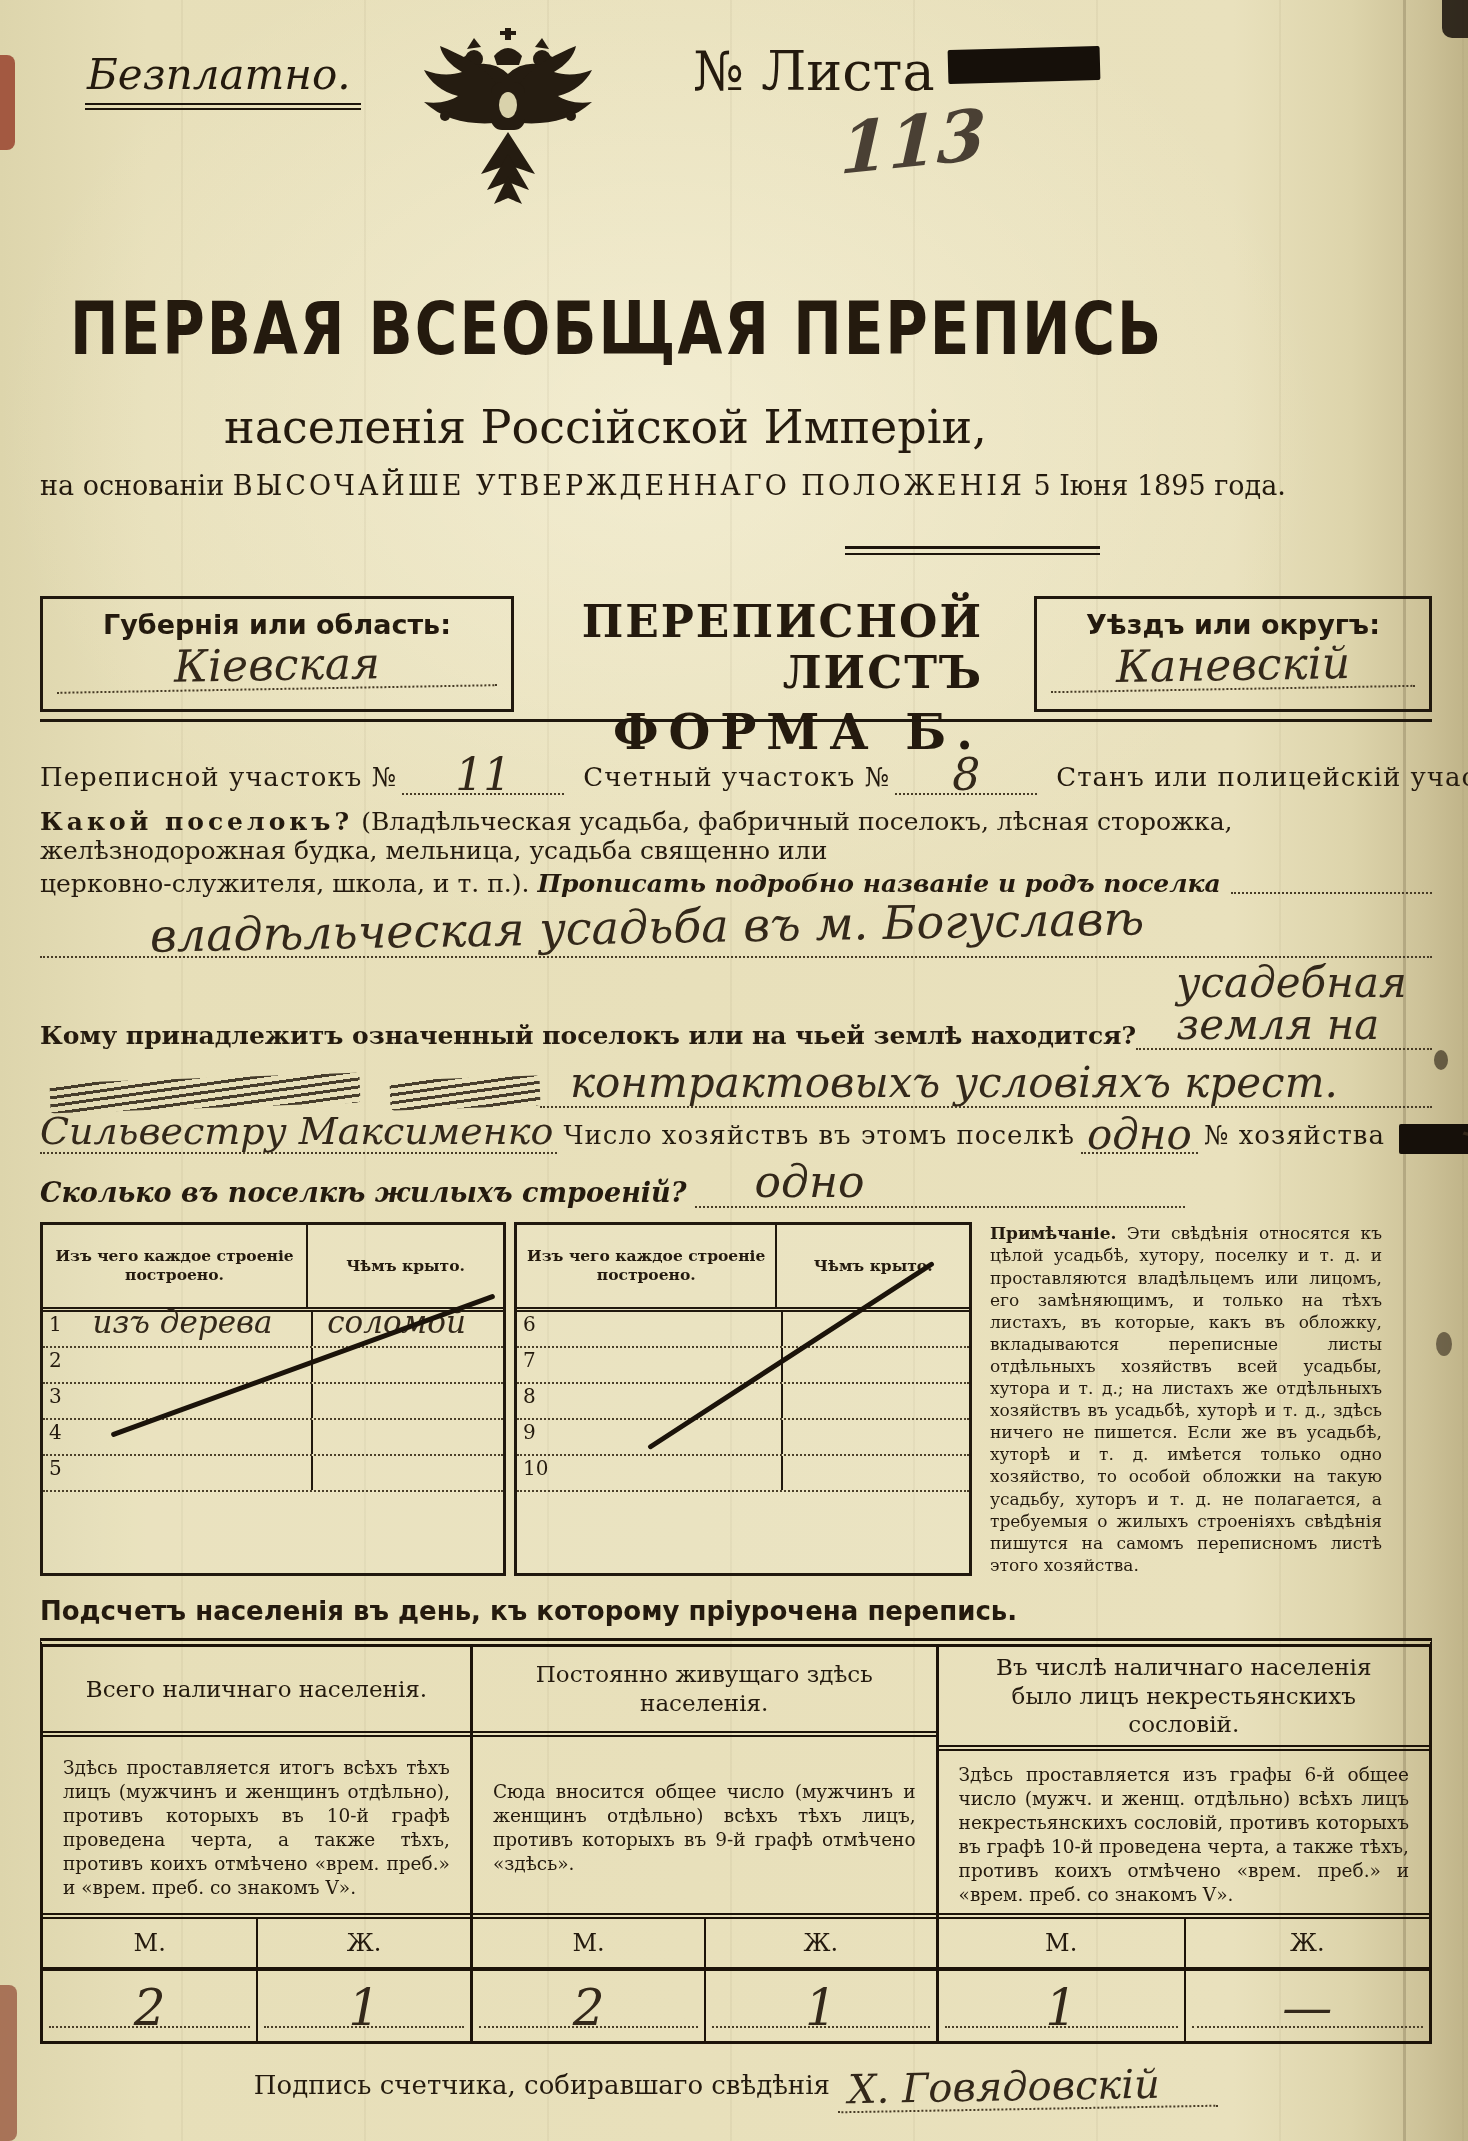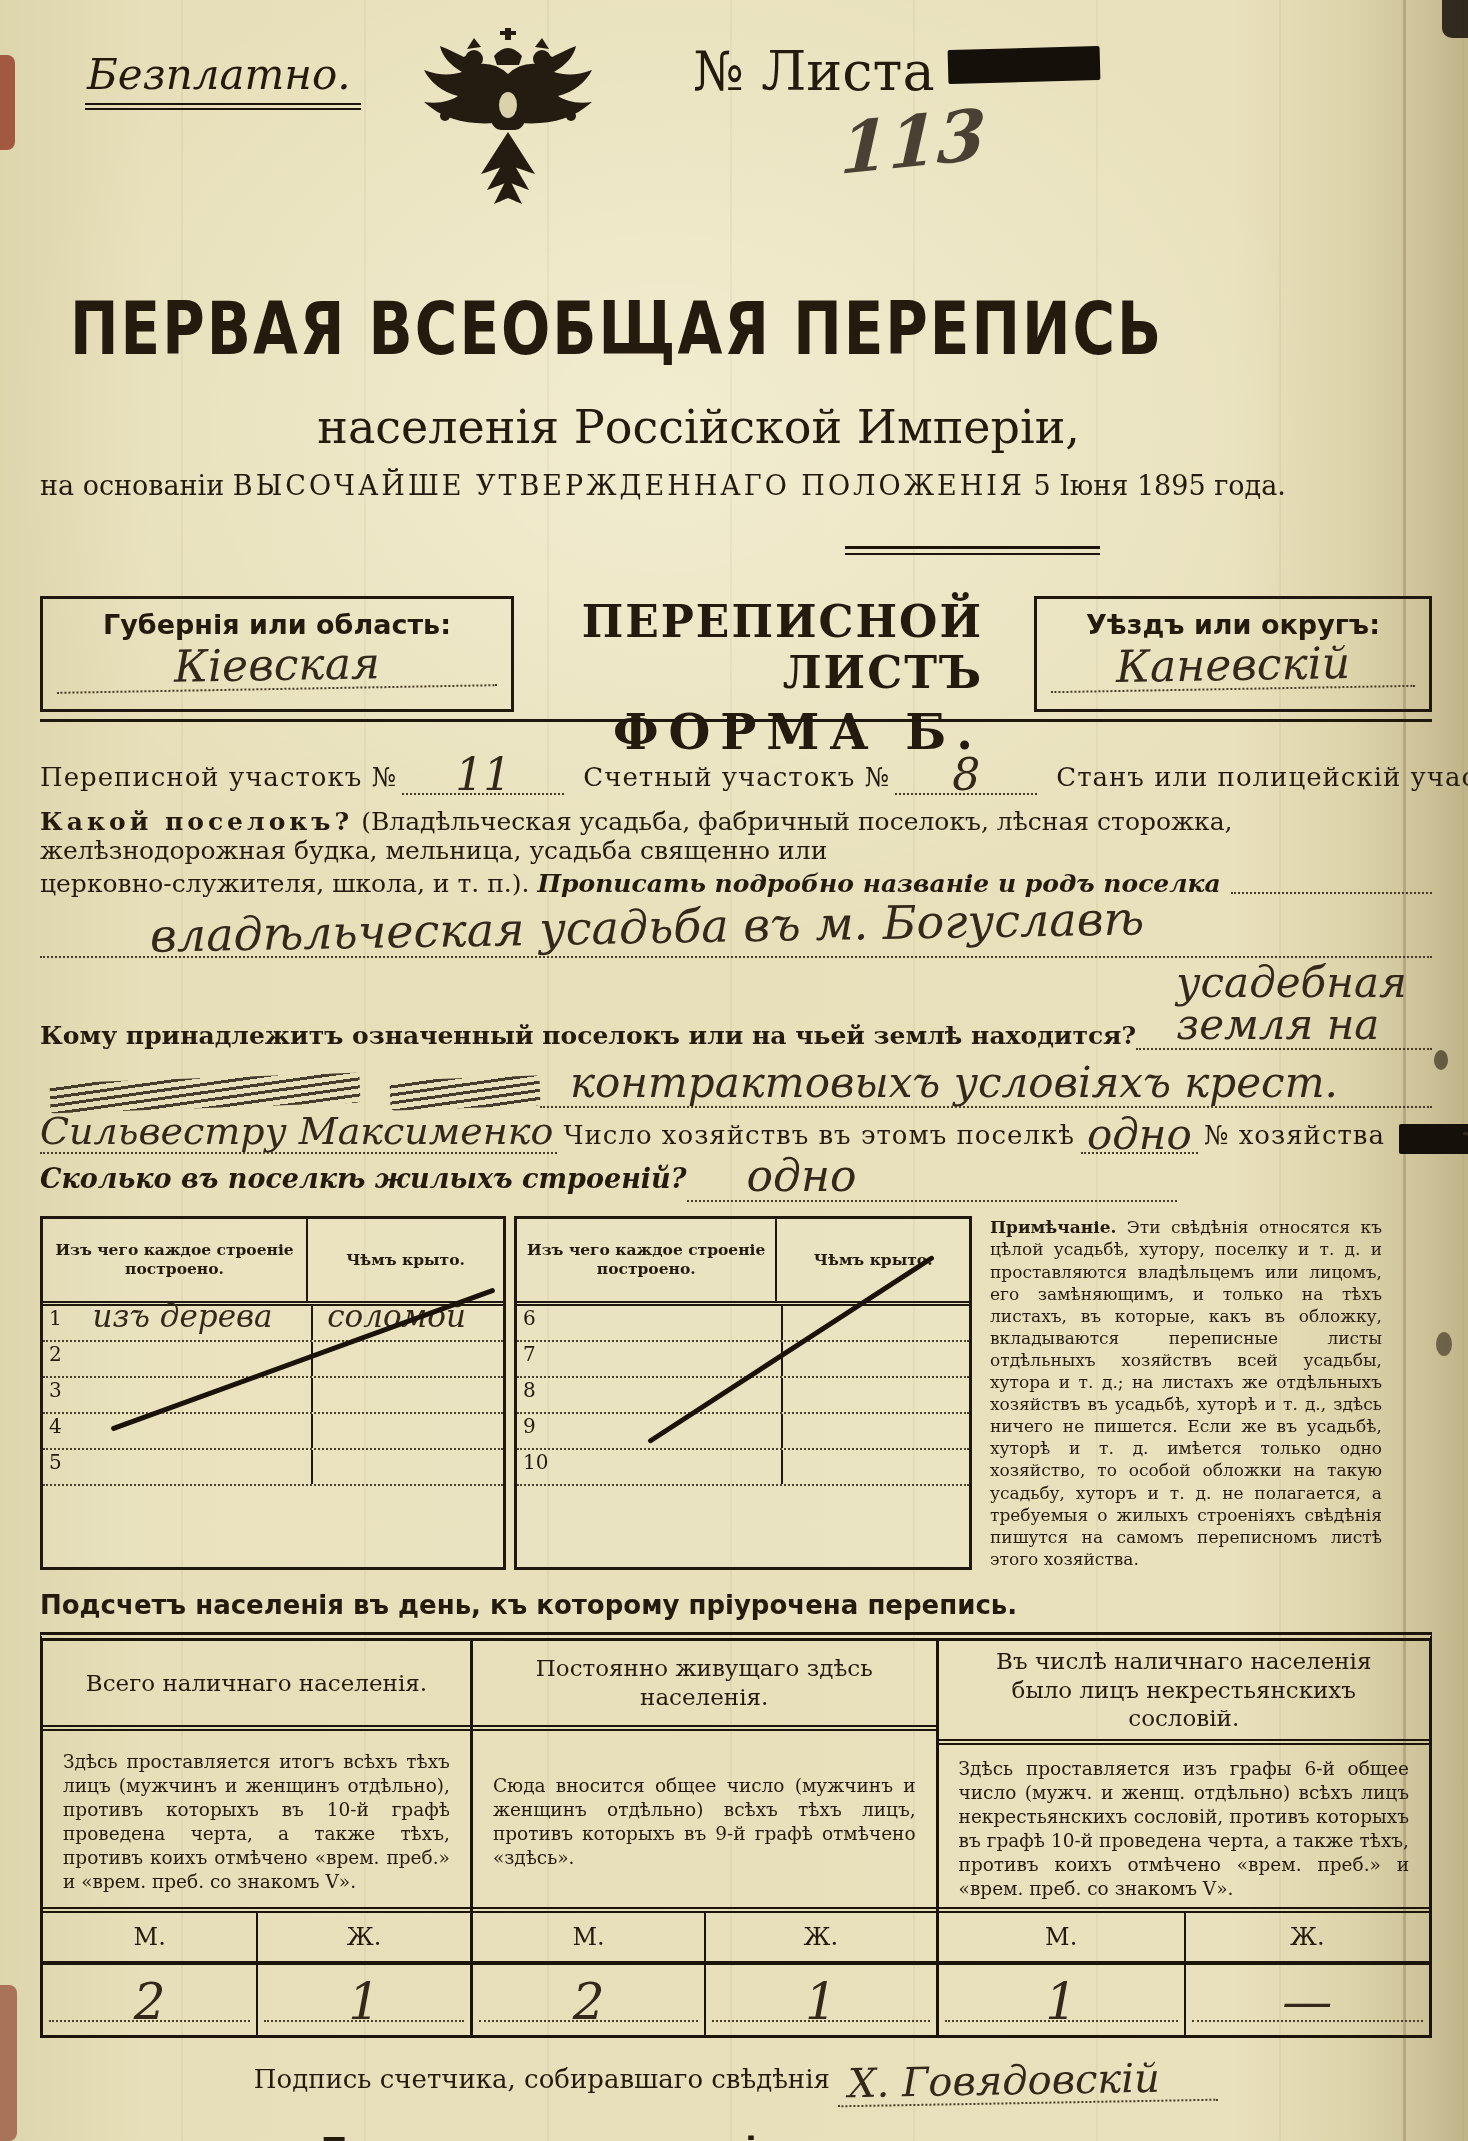--- a/index.html
+++ b/index.html
@@ -29,21 +29,21 @@
   .redact { display:inline-block; width:152px; height:34px; background:#16100a; border-radius:2px;
             transform:rotate(-1.5deg); vertical-align:8px; margin-left:-4px; }
   .hand { font-family:"DejaVu Serif", serif; font-style:italic; color:#33281a; }
   .sheetno-hand { position:absolute; left:840px; top:100px; font-size:70px;
                   color:#4a4034; transform:rotate(-6deg) skewX(-8deg); font-weight:bold; }
 
   
   .t1 { position:absolute; left:70px; top:286px; width:980px; text-align:center;
         font-family:"DejaVu Sans", sans-serif; font-weight:bold; font-size:58px; letter-spacing:2px;
         transform:scaleY(1.25); transform-origin:top; white-space:nowrap; }
-  .t2 { position:absolute; left:240px; top:400px; width:840px; text-align:right; font-size:46px; white-space:nowrap; }
+  .t2 { position:absolute; left:224px; top:400px; width:840px; text-align:left; font-size:46px; white-space:nowrap; }
   .t3 { position:absolute; left:40px; top:470px; width:1000px; text-align:center; font-size:27px; white-space:nowrap; }
   .t3 .caps { letter-spacing:3px; }
   .sep { position:absolute; left:845px; top:546px; width:255px; height:4px;
          border-top:3px solid #1d150c; border-bottom:2px solid #1d150c; }
 
   
   .boxes { position:absolute; left:40px; top:596px; width:1392px; height:116px; display:flex;gap:7px; }
   .box { border:3px solid #20180e; display:flex; flex-direction:column; justify-content:flex-start; }
   .box.gub { width:468px; }
   .box.uyezd { width:392px; margin-left:auto; }
@@ -80,21 +80,21 @@
   .scrib.a { width:310px; margin-left:10px; }
   .scrib.b { width:150px; margin-left:30px; }
   .struckline .hand { flex:1; font-size:42px; border-bottom:2px dotted #473b26; line-height:1; padding:0 0 2px 30px; }
   .maks { margin-top:4px; display:flex; align-items:flex-end; white-space:nowrap; }
   .maks .hand.name { font-size:38px; border-bottom:2px dotted #473b26; line-height:1; padding:0 4px 2px 0; }
   .maks .pl { margin:0 6px 4px 6px; }
   .maks .blank.odno { width:230px; font-size:42px; }
   .hhno { position:relative; display:inline-block; margin-left:8px; }
   .hhno .redact2 { display:inline-block; width:112px; height:30px; background:#16100a; border-radius:2px; vertical-align:-4px; }
   .hhno .hand { position:absolute; left:64px; top:-44px; font-size:64px; transform:rotate(14deg); }
-  .dwell { display:flex; align-items:center; }
+  .dwell { margin-top:6px; display:flex; align-items:flex-end;gap:8px; }
   .dwell .lbl { font-size:27px; font-style:italic; font-weight:bold; white-space:nowrap; }
   .dwell .hand { width:430px; font-size:44px; border-bottom:2px dotted #473b26; line-height:1; padding:0 0 2px 60px; }
 
   
   .bt-wrap { margin-top:14px; display:flex; }
   .bt { border:3px solid #20180e; position:relative; background:rgba(255,253,240,.12); }
   .bt.l { width:460px; } .bt.r { width:452px; margin-left:8px; }
   .bt-head { display:flex; border-bottom:5px double #20180e; }
   .bt-head div { font-size:15.5px; font-weight:bold; text-align:center; padding:22px 8px; line-height:1.2;
                  display:flex; align-items:center; justify-content:center; }

